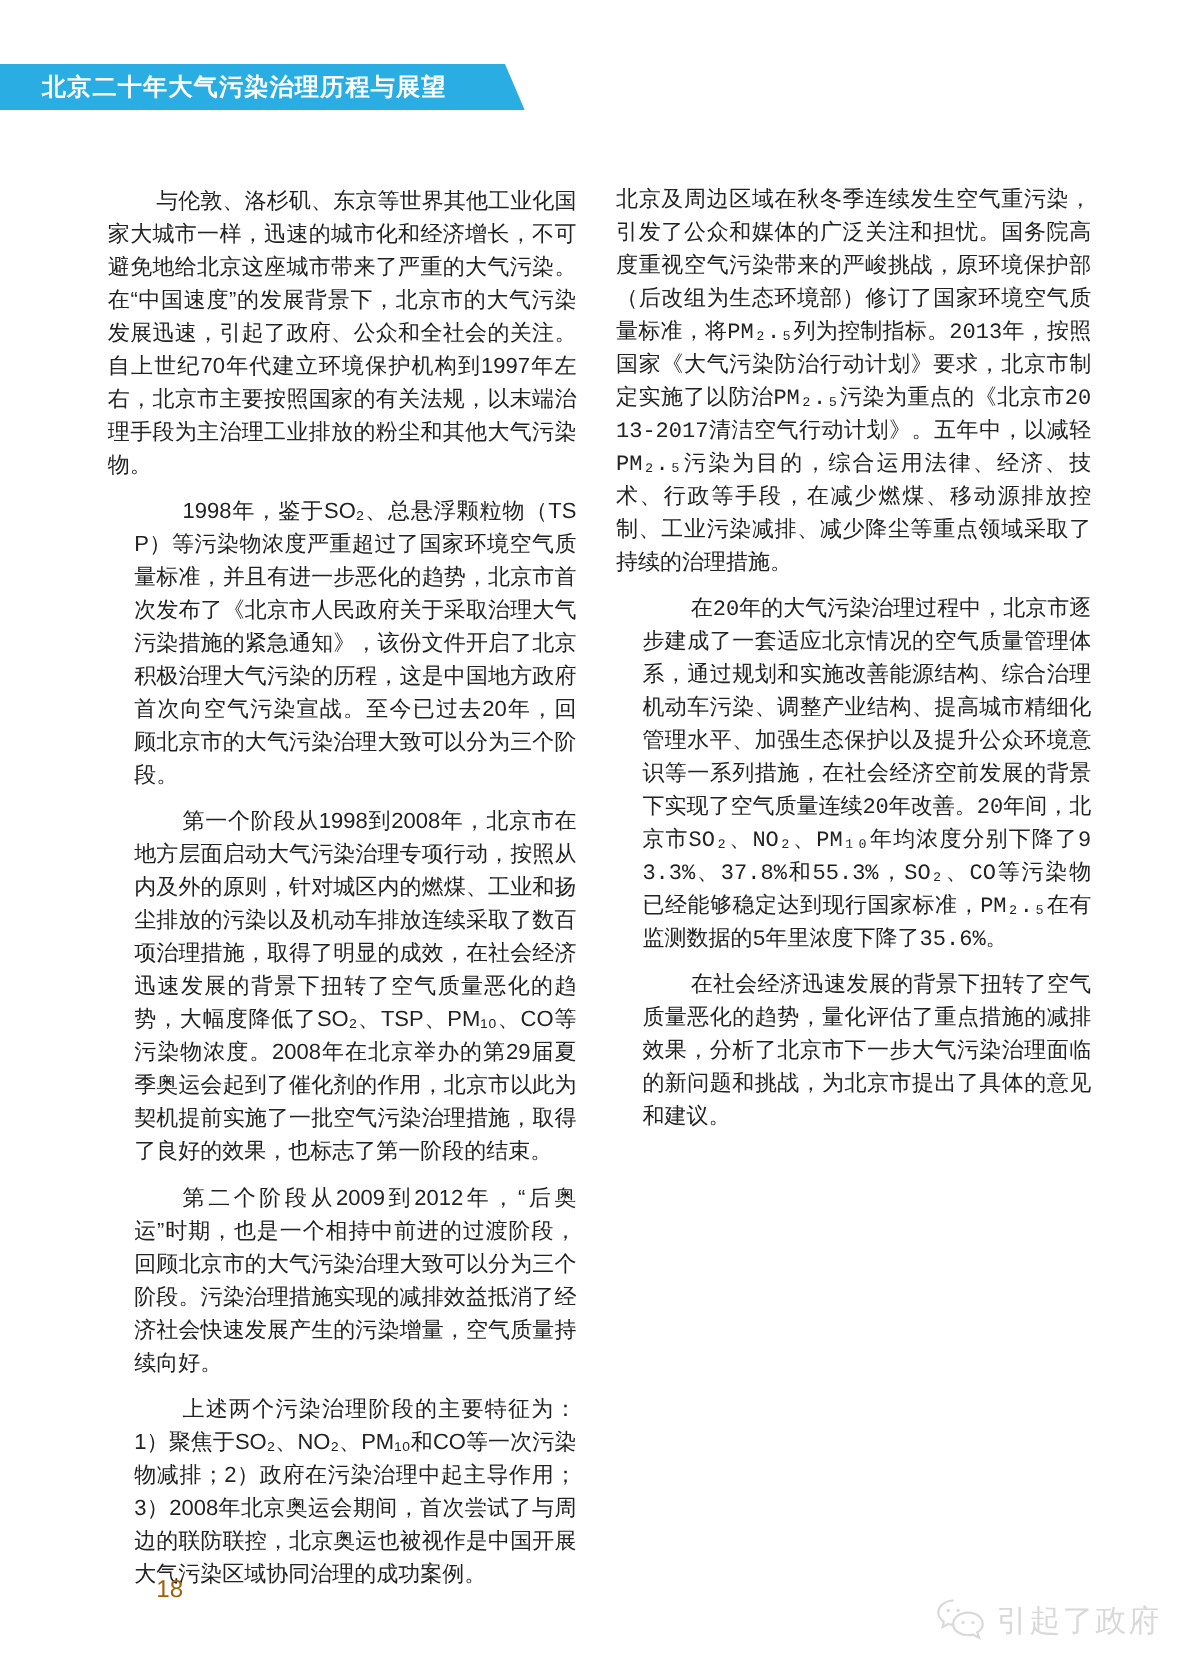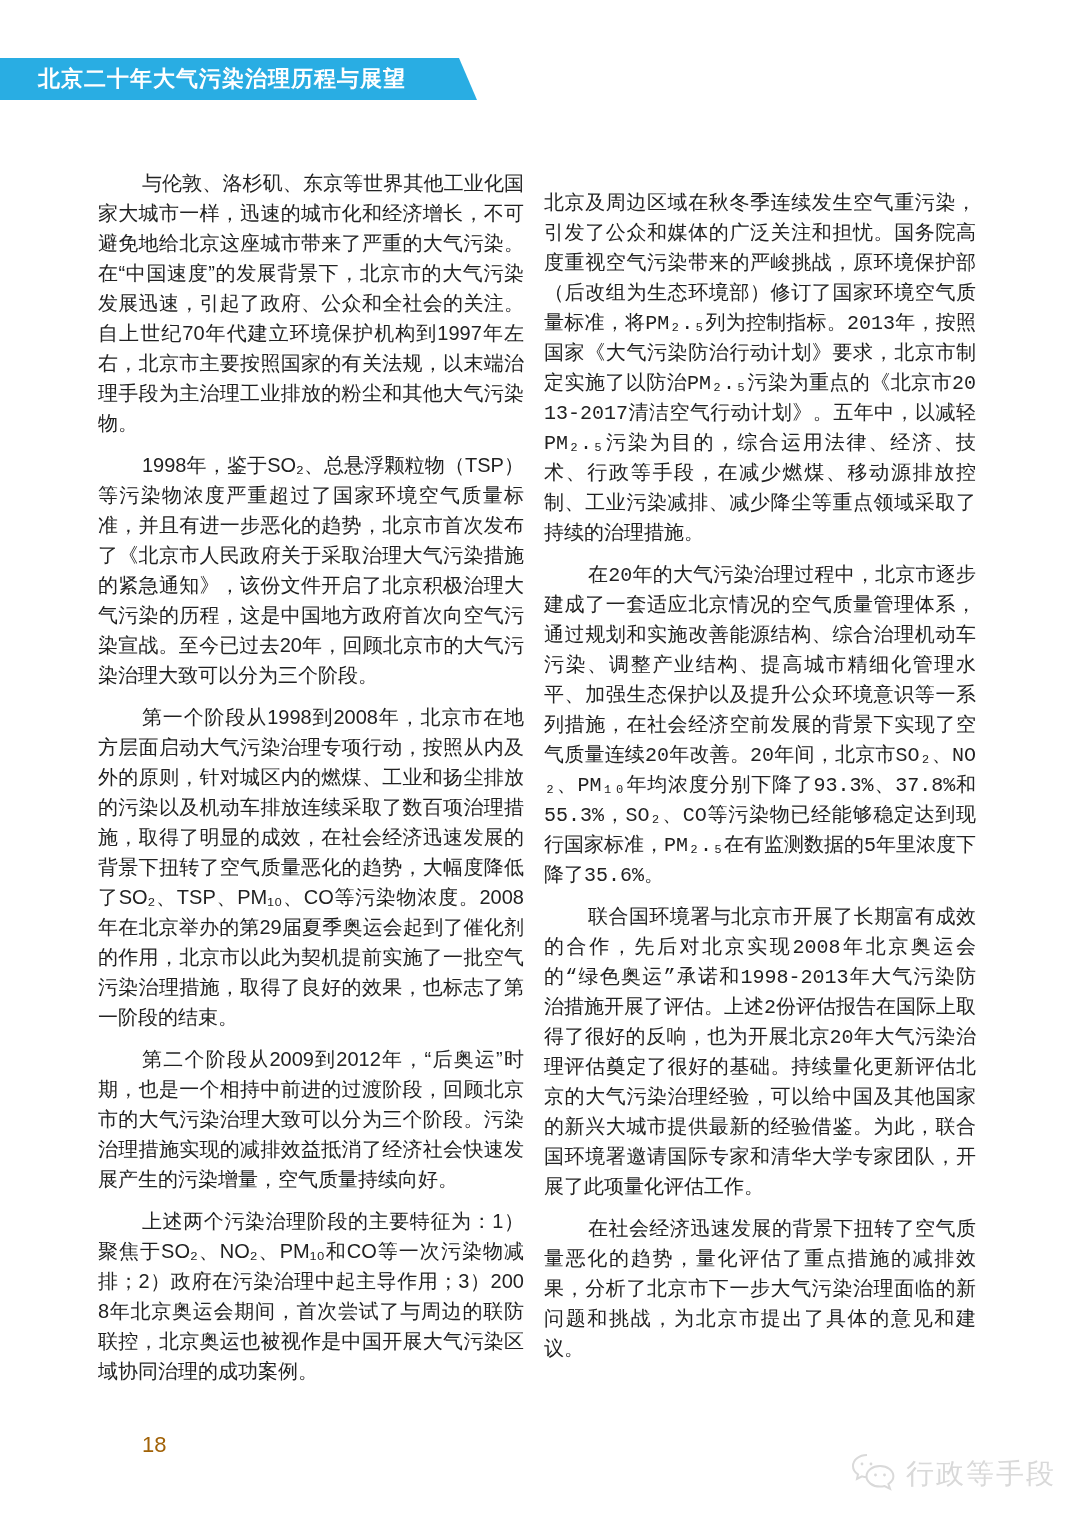--- a/index.html
+++ b/index.html
@@ -35,36 +35,35 @@
     letter-spacing: 1px;
     white-space: nowrap;
   }
 
   
   .content {
     position: absolute;
     top: 168px;
     left: 98px;
     display: flex;
-    gap: 20px;
-    align-items: center;
+    gap: 36px;
   }
   .col-left  { width: 426px; }
   .col-right { width: 432px; font-family: Liberation Mono, monospace; }
   p.para {
     margin: 0;
     font-size: 20px;
     line-height: 30px;
     text-align: justify;
     text-justify: inter-ideograph;
     text-indent: 2.2em;
     color: var(--text, #222);
     word-break: break-all;
   }
-  p.para + p.para { margin-top: 12px; }
+  p.para + p.para { margin-top: 12px; margin-left: 24px; }
   p.para.no-indent { text-indent: 0; }
 
   
   .page-number {
     position: absolute;
     left: 142px;
     top: 1432px;
     font-size: 22px;
     color: #a16207;
   }
@@ -96,21 +95,20 @@
   <div class="col-left">
     <p class="para">与伦敦、洛杉矶、东京等世界其他工业化国家大城市一样，迅速的城市化和经济增长，不可避免地给北京这座城市带来了严重的大气污染。在“中国速度”的发展背景下，北京市的大气污染发展迅速，引起了政府、公众和全社会的关注。自上世纪70年代建立环境保护机构到1997年左右，北京市主要按照国家的有关法规，以末端治理手段为主治理工业排放的粉尘和其他大气污染物。</p>
     <p class="para">1998年，鉴于SO₂、总悬浮颗粒物（TSP）等污染物浓度严重超过了国家环境空气质量标准，并且有进一步恶化的趋势，北京市首次发布了《北京市人民政府关于采取治理大气污染措施的紧急通知》，该份文件开启了北京积极治理大气污染的历程，这是中国地方政府首次向空气污染宣战。至今已过去20年，回顾北京市的大气污染治理大致可以分为三个阶段。</p>
     <p class="para">第一个阶段从1998到2008年，北京市在地方层面启动大气污染治理专项行动，按照从内及外的原则，针对城区内的燃煤、工业和扬尘排放的污染以及机动车排放连续采取了数百项治理措施，取得了明显的成效，在社会经济迅速发展的背景下扭转了空气质量恶化的趋势，大幅度降低了SO₂、TSP、PM₁₀、CO等污染物浓度。2008年在北京举办的第29届夏季奥运会起到了催化剂的作用，北京市以此为契机提前实施了一批空气污染治理措施，取得了良好的效果，也标志了第一阶段的结束。</p>
     <p class="para">第二个阶段从2009到2012年，“后奥运”时期，也是一个相持中前进的过渡阶段，回顾北京市的大气污染治理大致可以分为三个阶段。污染治理措施实现的减排效益抵消了经济社会快速发展产生的污染增量，空气质量持续向好。</p>
     <p class="para">上述两个污染治理阶段的主要特征为：1）聚焦于SO₂、NO₂、PM₁₀和CO等一次污染物减排；2）政府在污染治理中起主导作用；3）2008年北京奥运会期间，首次尝试了与周边的联防联控，北京奥运也被视作是中国开展大气污染区域协同治理的成功案例。</p>
   </div>
   <div class="col-right">
     <p class="para no-indent">北京及周边区域在秋冬季连续发生空气重污染，引发了公众和媒体的广泛关注和担忧。国务院高度重视空气污染带来的严峻挑战，原环境保护部（后改组为生态环境部）修订了国家环境空气质量标准，将PM₂.₅列为控制指标。2013年，按照国家《大气污染防治行动计划》要求，北京市制定实施了以防治PM₂.₅污染为重点的《北京市2013-2017清洁空气行动计划》。五年中，以减轻PM₂.₅污染为目的，综合运用法律、经济、技术、行政等手段，在减少燃煤、移动源排放控制、工业污染减排、减少降尘等重点领域采取了持续的治理措施。</p>
     <p class="para">在20年的大气污染治理过程中，北京市逐步建成了一套适应北京情况的空气质量管理体系，通过规划和实施改善能源结构、综合治理机动车污染、调整产业结构、提高城市精细化管理水平、加强生态保护以及提升公众环境意识等一系列措施，在社会经济空前发展的背景下实现了空气质量连续20年改善。20年间，北京市SO₂、NO₂、PM₁₀年均浓度分别下降了93.3%、37.8%和55.3%，SO₂、CO等污染物已经能够稳定达到现行国家标准，PM₂.₅在有监测数据的5年里浓度下降了35.6%。</p>
-    <p class="para">联合国环境署与北京市开展了长期富有成效的合作，先后对北京实现2008年北京奥运会的“绿色奥运”承诺和1998-2013年大气污染防治措施开展了评估。上述2份评估报告在国际上取得了很好的反响，也为开展北京20年大气污染治理评估奠定了很好的基础。持续量化更新评估北京的大气污染治理经验，可以给中国及其他国家的新兴大城市提供最新的经验借鉴。为此，联合国环境署邀请国际专家和清华大学专家团队，开展了此项量化评估工作。</p>
     <p class="para">在社会经济迅速发展的背景下扭转了空气质量恶化的趋势，量化评估了重点措施的减排效果，分析了北京市下一步大气污染治理面临的新问题和挑战，为北京市提出了具体的意见和建议。</p>
   </div>
 </div>
 
 <div class="page-number">18</div>
 
 <div class="watermark">
   <span class="wechat-icon">
     <svg width="48" height="44" viewBox="0 0 48 44" fill="none" xmlns="http://www.w3.org/2000/svg">
 
@@ -120,14 +118,14 @@
         <circle cx="21" cy="12" r="1.4" fill="#d9d9d9" stroke="none"></circle>
       </g>
 
       <g stroke="#d9d9d9" stroke-width="2">
         <path fill="#ffffff" d="M30 14 c-7.5 0-13.5 4.6-13.5 10.3 0 5.7 6 10.3 13.5 10.3 1.6 0 3.2-.2 4.6-.6 l5.4 2.8 -1.6-4.8 c3-1.9 5-4.7 5-7.7 C43.4 18.6 37.5 14 30 14 z"></path>
         <circle cx="25.5" cy="23" r="1.4" fill="#d9d9d9" stroke="none"></circle>
         <circle cx="34.5" cy="23" r="1.4" fill="#d9d9d9" stroke="none"></circle>
       </g>
     </svg>
   </span>
-  <span class="watermark-text">行政等手段</span>
+  <span class="watermark-text">引起了政府</span>
 </div>
 
 </body></html>

